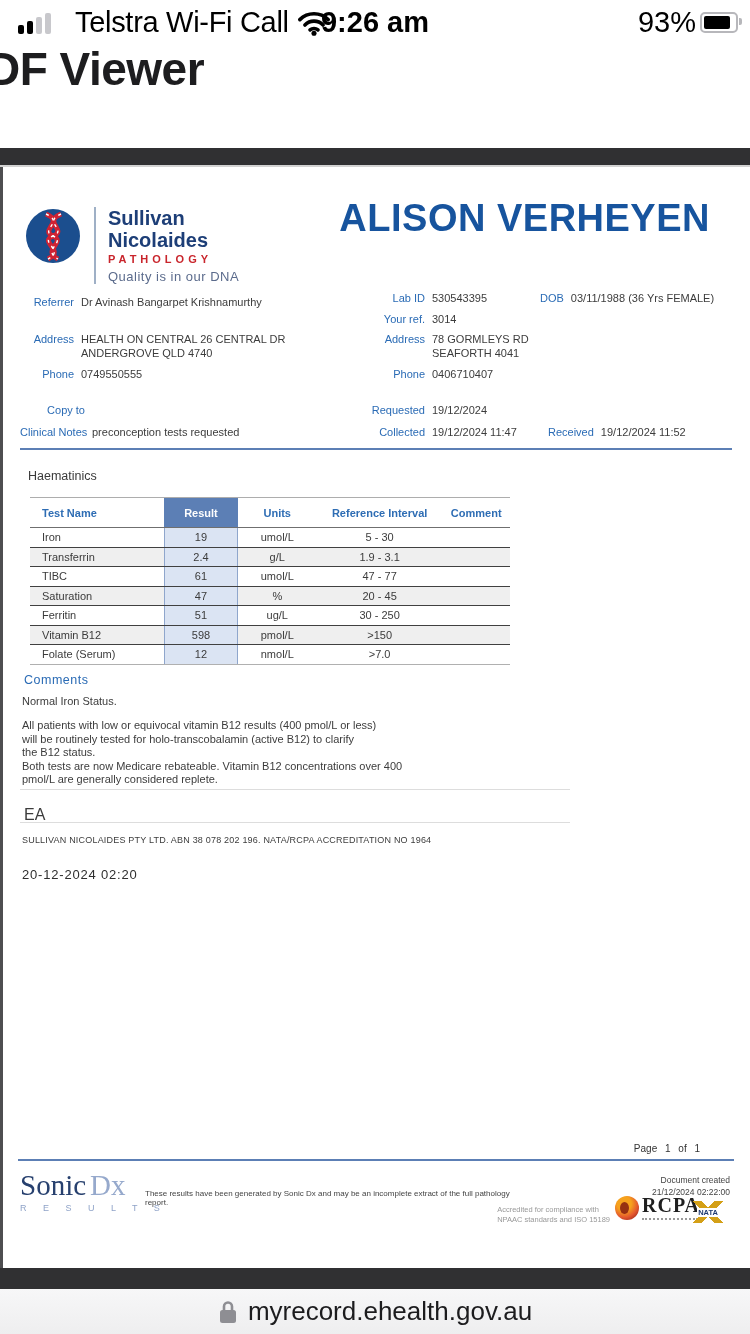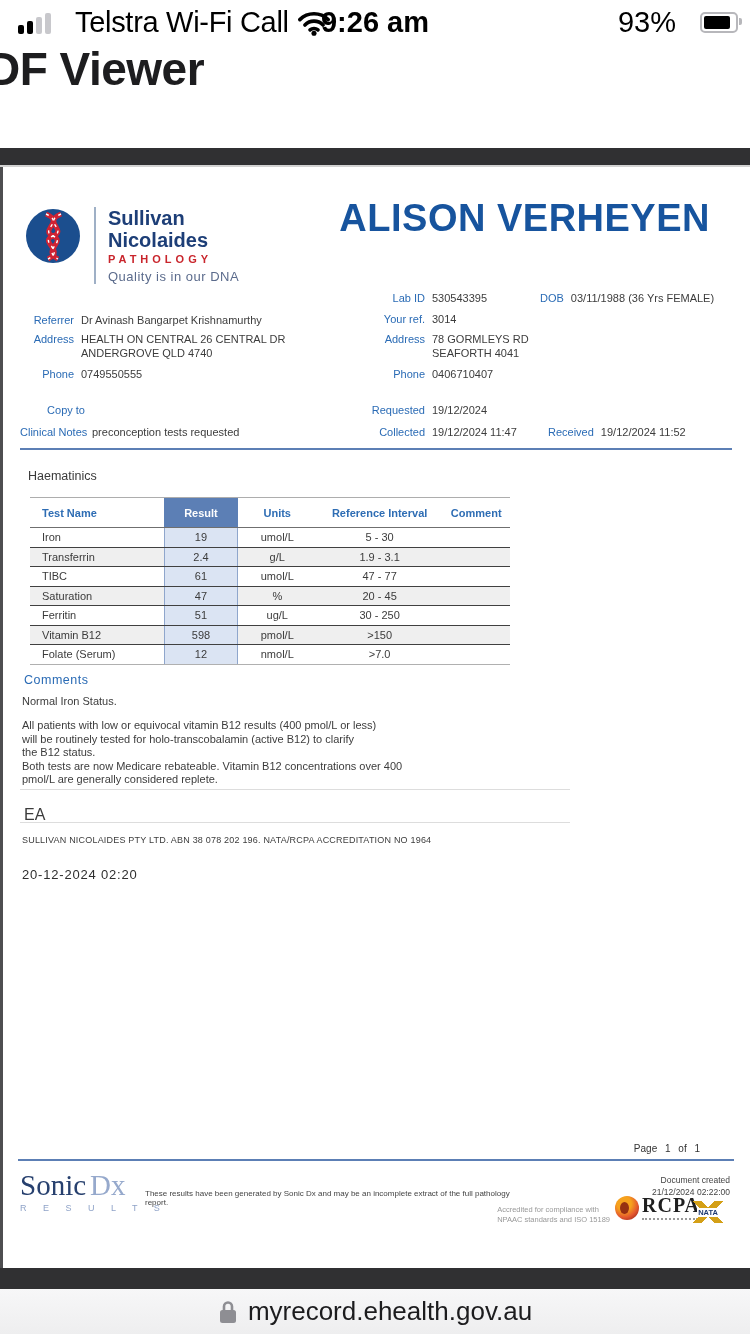--- a/index.html
+++ b/index.html
@@ -10,21 +10,21 @@
   .status-bar{position:absolute;top:0;left:0;width:750px;height:44px;background:#fff;}
   .sb-left{position:absolute;left:18px;top:6px;display:flex;align-items:center;gap:8px;}
   .signal{display:flex;align-items:flex-end;gap:3px;height:22px;margin-right:2px;}
   .signal i{display:block;width:6px;border-radius:2px;background:#c8c8cc;}
   .signal i.on{background:#000;}
   .signal i:nth-child(1){height:9px;}.signal i:nth-child(2){height:13px;}
   .signal i:nth-child(3){height:17px;}.signal i:nth-child(4){height:21px;}
   .carrier{font-size:29px;color:#000;letter-spacing:-.3px;margin-left:14px;}
   .sb-center{position:absolute;left:50%;top:6px;transform:translateX(-50%);
              font-size:29px;font-weight:700;color:#000;}
-  .sb-right{position:absolute;right:12px;top:6px;display:flex;align-items:center;gap:24px;text-align:right;}
+  .sb-right{position:absolute;right:12px;top:6px;display:flex;align-items:center;gap:4px;text-align:right;}
   .batt-pct{font-size:29px;color:#000;}
   .battery{position:relative;width:34px;height:17px;border:2px solid #b7b7bb;border-radius:5px;}
   .battery .fill{position:absolute;left:2px;top:2px;bottom:2px;width:26px;background:#000;border-radius:2px;}
   .battery .nub{position:absolute;right:-6px;top:4px;width:3px;height:7px;background:#b7b7bb;border-radius:0 2px 2px 0;}
 
   
   .nav-title{position:absolute;left:-13px;top:42px;font-size:46px;font-weight:700;color:#1d1d1f;letter-spacing:-.5px;}
 
   
   .bar-top{position:absolute;left:0;top:148px;width:750px;height:17px;background:#303032;border-bottom:2px solid #d2d2d2;}
@@ -169,21 +169,21 @@
 
     <div class="frow" style="left:340px;top:124px;">
       <span class="flabel w85">Lab ID</span>
       <span class="fval">530543395</span>
     </div>
     <div class="frow" style="left:540px;top:124px;">
       <span class="flabel">DOB</span>
       <span class="fval">03/11/1988 (36 Yrs FEMALE)</span>
     </div>
 
-    <div class="frow" style="left:20px;top:146px;">
+    <div class="frow" style="left:20px;top:128px;">
       <span class="flabel w54">Referrer</span>
       <span class="fval">Dr Avinash Bangarpet Krishnamurthy</span>
     </div>
     <div class="frow" style="left:20px;top:165px;">
       <span class="flabel w54">Address</span>
       <span class="fval">HEALTH ON CENTRAL 26 CENTRAL DR
 ANDERGROVE QLD 4740</span>
     </div>
     <div class="frow" style="left:20px;top:200px;">
       <span class="flabel w54">Phone</span>

